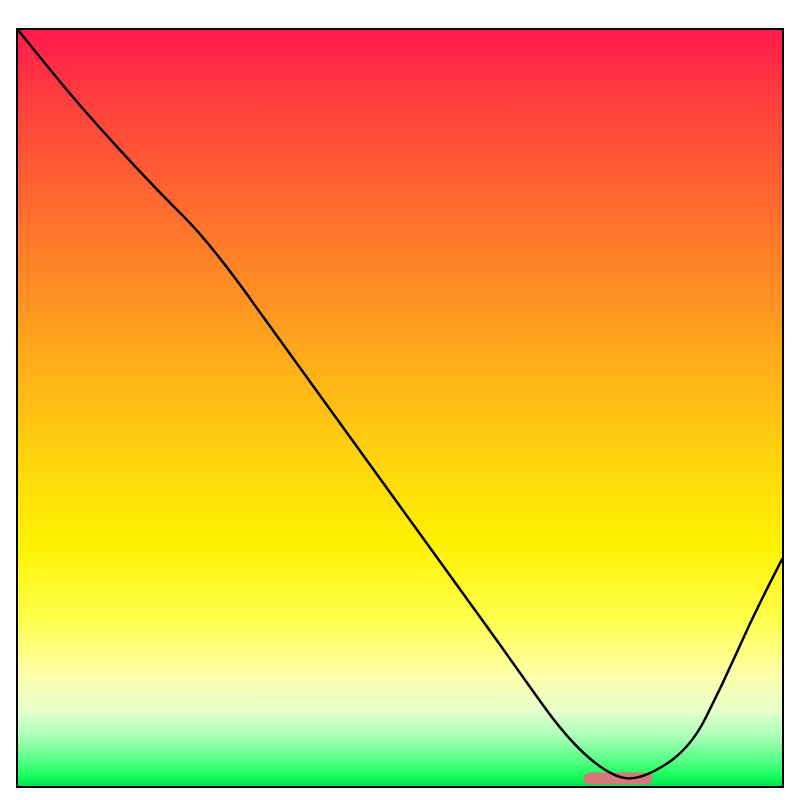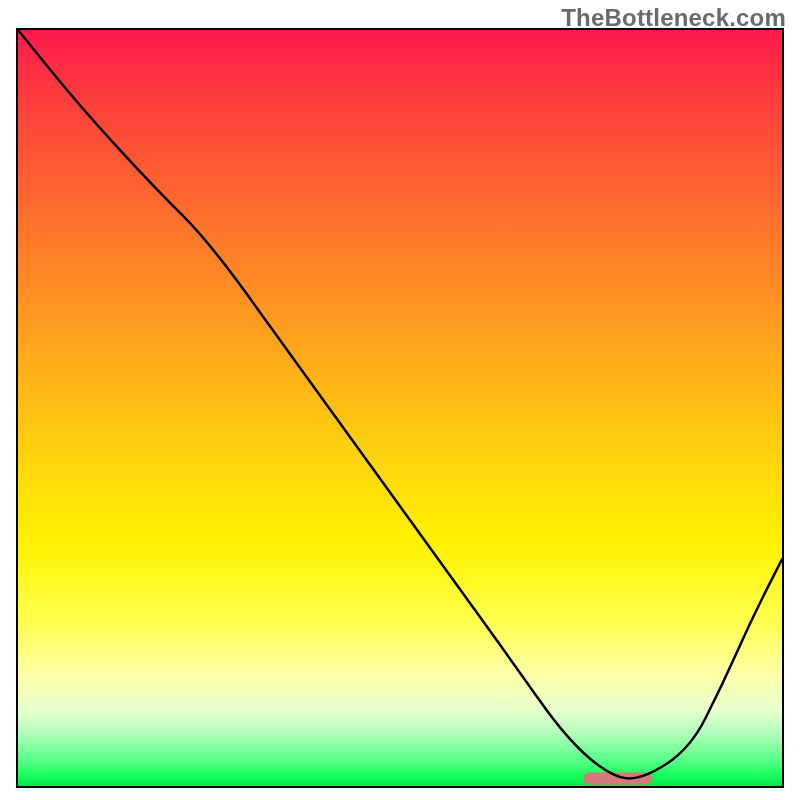--- a/index.html
+++ b/index.html
@@ -74,21 +74,20 @@
   .marker rect {
     fill: #d47a7a;
     rx: 6;
     ry: 6;
   }
 </style>
 </head>
 <body>
 
 <div class="stage">
-  <div class="watermark">TheBottleneck.com</div>
 
   <div class="plot">
     <div class="gradient"></div>
 
     <svg class="curve" viewBox="0 0 764 756" preserveAspectRatio="none">
       <g class="marker">
         <rect y="742.4" height="12" rx="6" ry="6" x="565.4" width="68.8"></rect>
       </g>
       <path d="M 0.0 0.0 Q 0.0 0.0 30.6 37.8 Q 61.1 75.6 99.3 117.2 Q 137.5 158.8 164.3 185.2 Q 191.0 211.7 229.2 264.6 Q 267.4 317.5 305.6 370.4 Q 343.8 423.4 382.0 476.3 Q 420.2 529.2 458.4 582.1 Q 496.6 635.0 523.3 672.8 Q 550.1 710.6 573.0 729.5 Q 595.9 748.4 611.2 748.4 Q 626.5 748.4 649.4 733.3 Q 672.3 718.2 687.6 688.0 Q 702.9 657.7 718.2 623.7 Q 733.4 589.7 748.7 559.4 T 764.0 529.2"></path>
     </svg>

